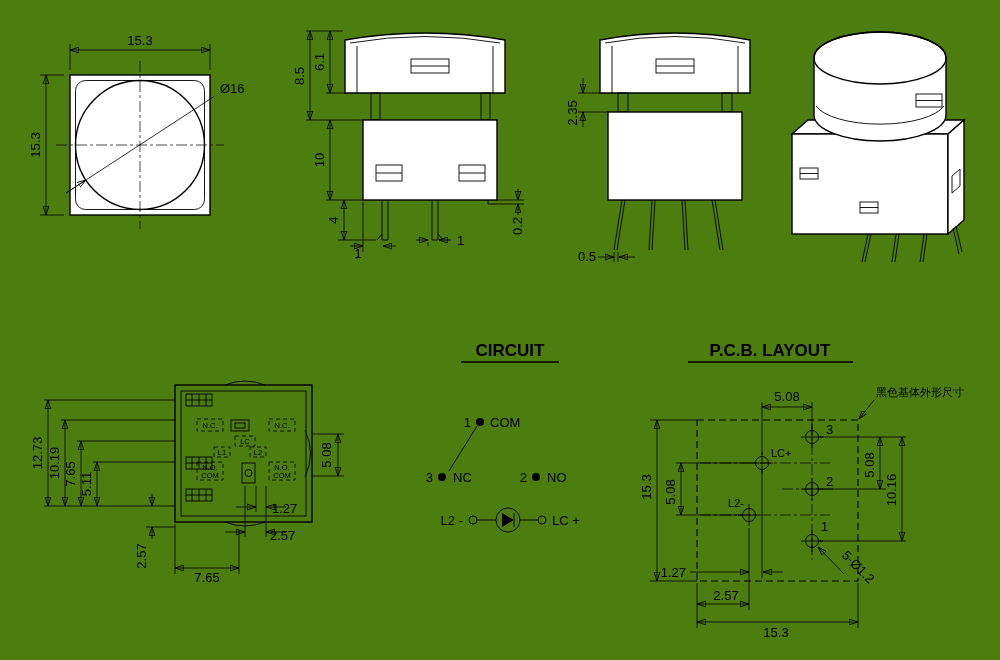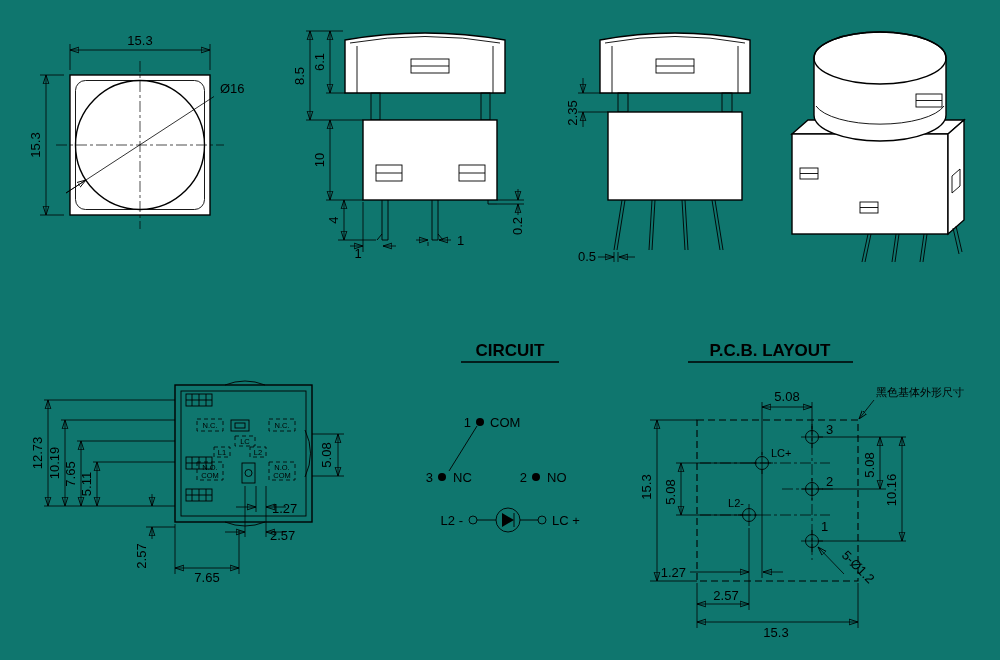--- a/index.html
+++ b/index.html
@@ -1,16 +1,16 @@
 <!DOCTYPE html>
 <html><head>
 <meta charset="utf-8">
 <style>
   html,body{margin:0;padding:0;background:#ffffff;}
-  #stage{position:relative;width:1000px;height:660px;background:#0f766e;overflow:hidden;}
+  #stage{position:relative;width:1000px;height:660px;background:#4d7c0f;overflow:hidden;}
   svg line, svg path, svg rect, svg circle, svg ellipse, svg polygon{stroke:#000;fill:none;}
   .o{stroke-width:1.4;}
   .wh{stroke-width:1.4;fill:#fff;}
   .d{stroke-width:0.9;}
   .x{stroke-width:0.8;}
   .c{stroke-width:0.7;stroke-dasharray:11 3 3 3;}
   .dash{stroke-width:0.8;stroke-dasharray:4 3;}
   .dashf{stroke-width:1.1;stroke-dasharray:7 4;}
   text{stroke:none;fill:#000;font-family:"Liberation Sans",sans-serif;font-size:13px;}
   .title{font-size:17px;font-weight:700;}

